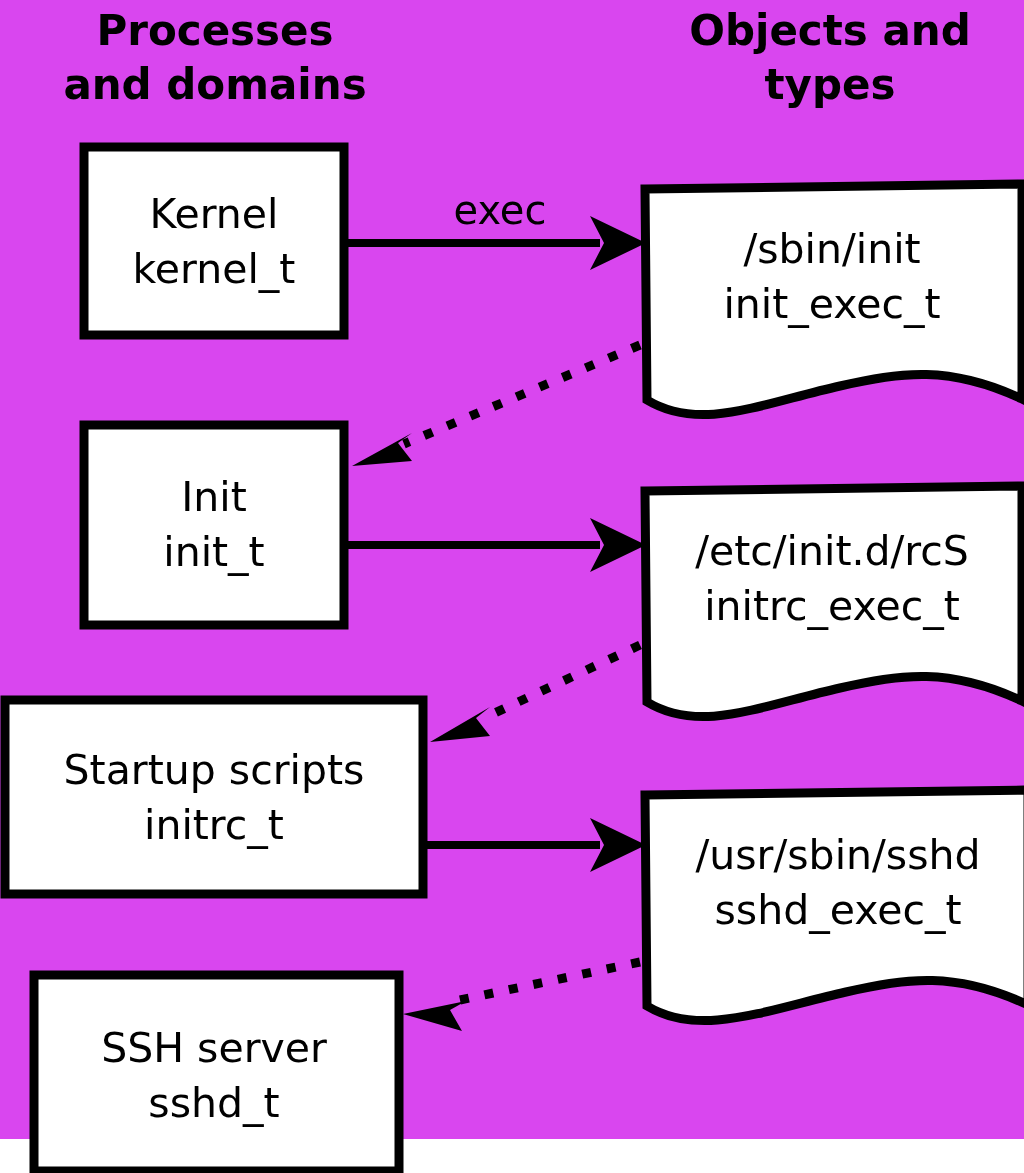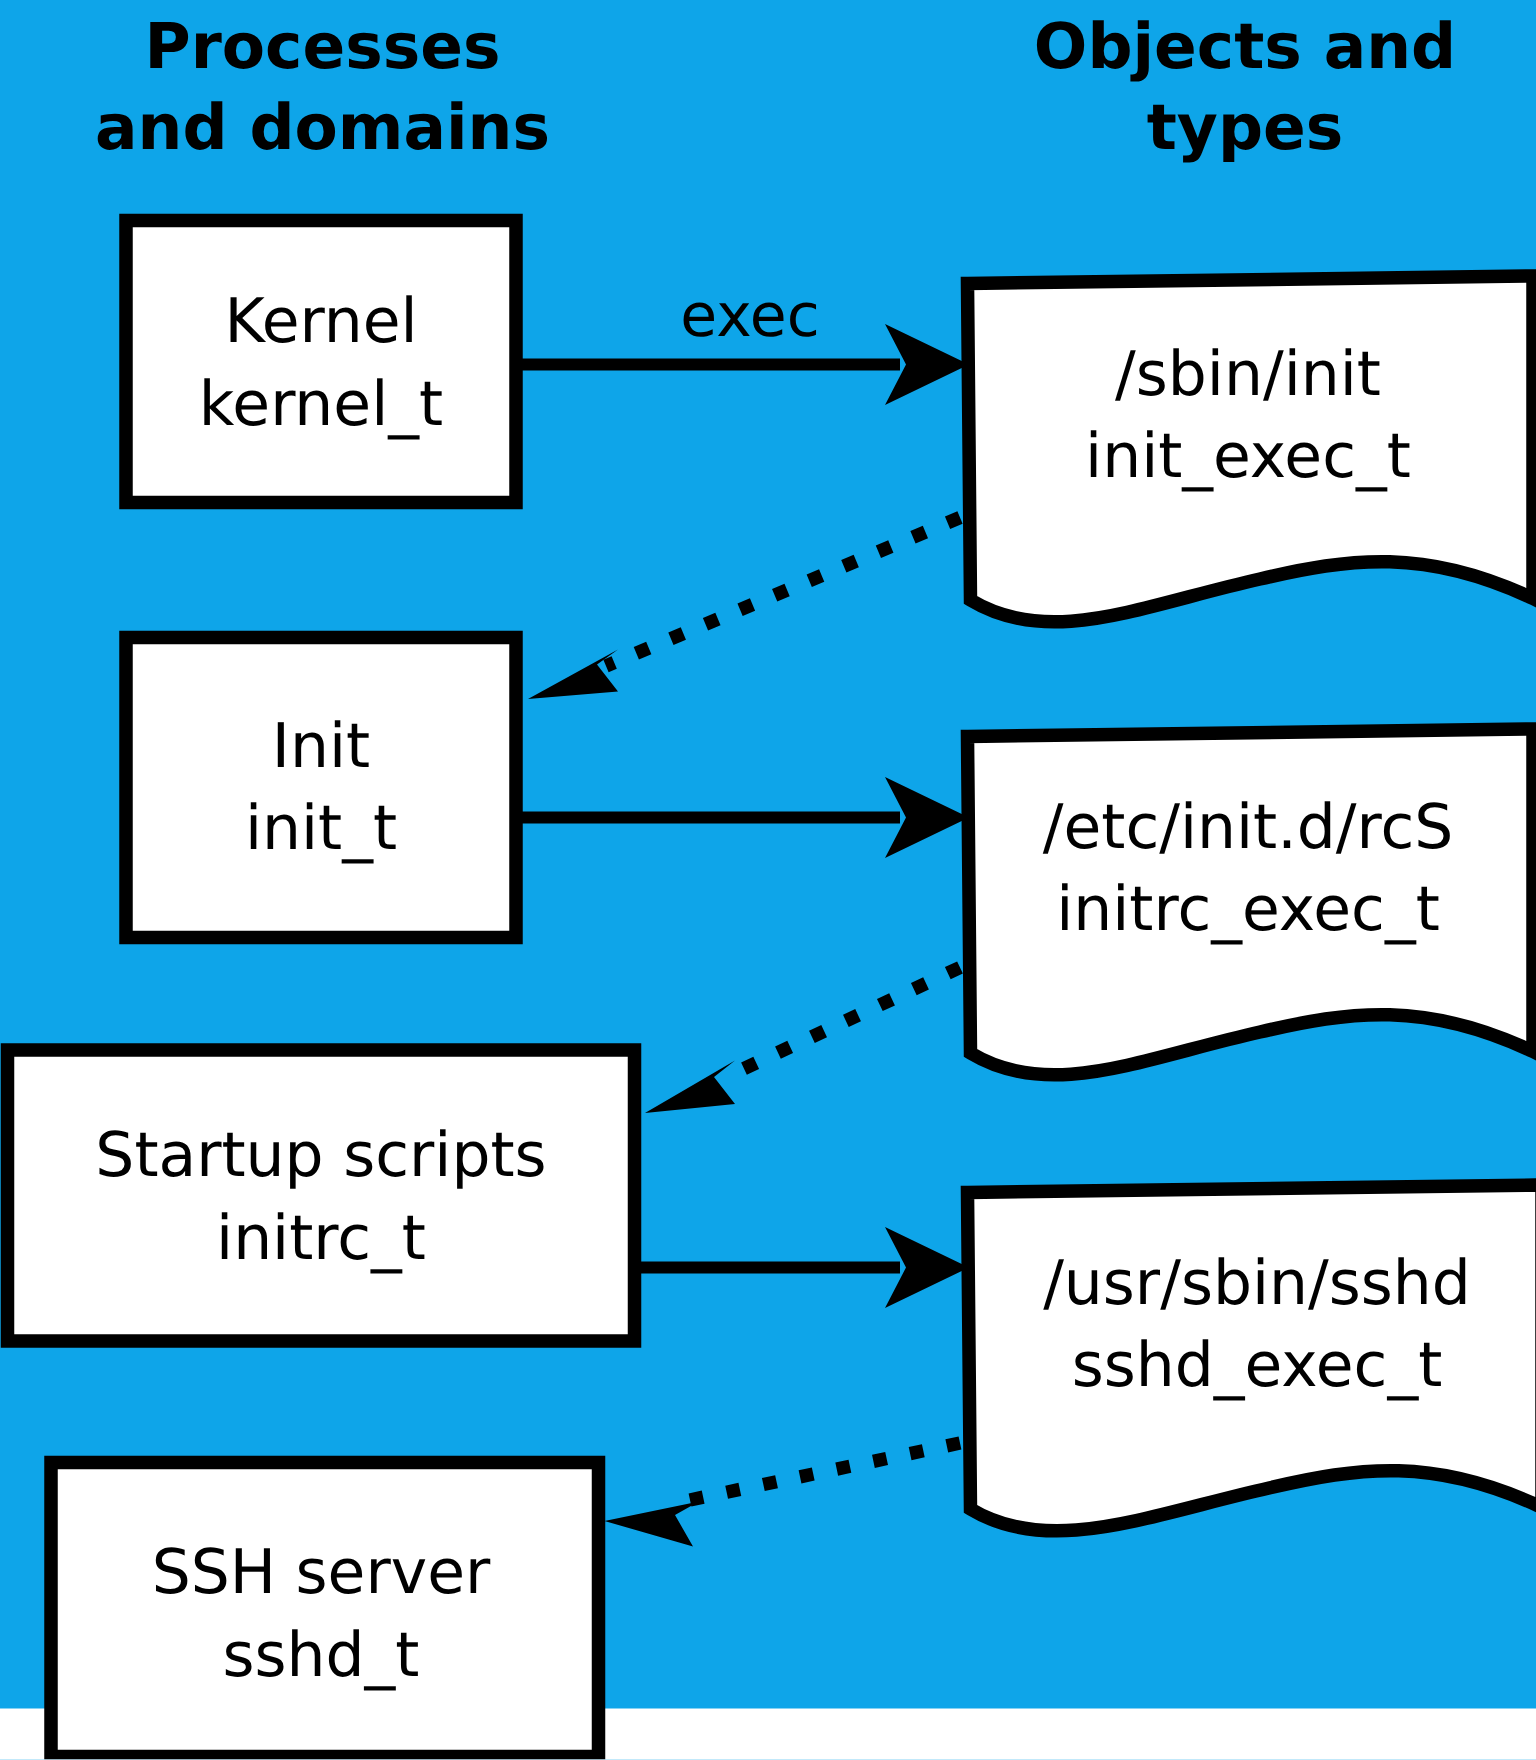--- a/index.html
+++ b/index.html
@@ -10,21 +10,21 @@
   body {
     width: 1024px;
     height: 1173px;
     overflow: hidden;
     font-family: "DejaVu Sans", sans-serif;
   }
   #diagram-root {
     position: relative;
     width: 1024px;
     height: 1139px;
-    background: #0ea5e9;
+    background: #d946ef;
   }
   svg.diagram {
     display: block;
     width: 1024px;
     height: 1173px;
   }
   .col-header {
     font-family: "DejaVu Sans", sans-serif;
     font-weight: bold;
     font-size: 42px;

